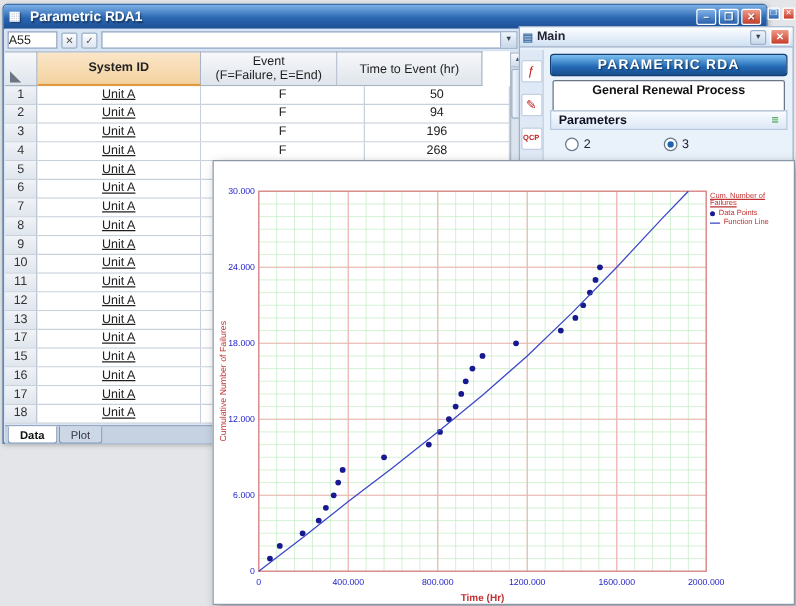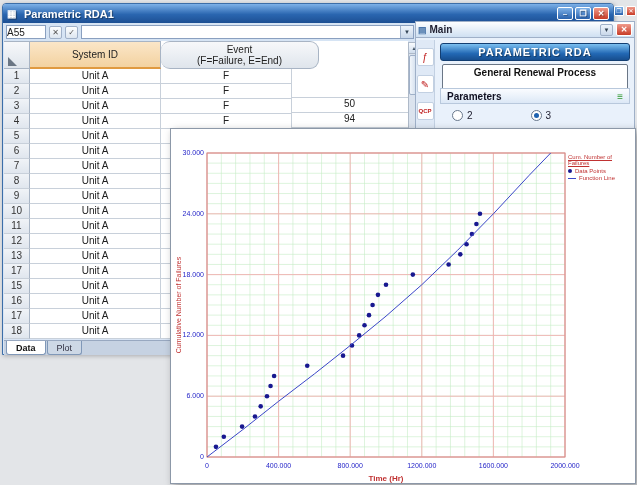--- a/index.html
+++ b/index.html
@@ -38,31 +38,31 @@
   #formula-combo .drop { position:absolute; right:0; top:0; width:13px; height:12px;
     background:linear-gradient(#eef4fb,#c9d8ea); border-left:1px solid #9fb0c8;
     font-size:6px; text-align:center; line-height:12px; color:#345; }
 
   
   #sheet { position:absolute; left:1px; top:37px; width:404px; background:#fff; }
   .hrow { display:flex; height:28px; }
   .hc { border-right:1px solid #a8b4c4; border-bottom:1px solid #a8b4c4; border-top:1px solid #a8b4c4;
     background:linear-gradient(#f7f8fa,#dfe5ec); display:flex; flex-direction:column;
     justify-content:center; align-items:center; font-size:10px; color:#222; }
-  .hc.sel { background:linear-gradient(#fbe6c8,#f3d2a0); border-bottom:2px solid #e09a40; }
-  .w-rn { width:26px; } .w-sys { width:131px; } .w-ev { width:158px;border-radius:9px; } .w-tm { width:116px; }
+  .hc.sel { background:linear-gradient(#fbe6c8,#f3d2a0); border-bottom:2px solid #e09a40;font-weight:bold; }
+  .w-rn { width:26px; } .w-sys { width:131px; } .w-ev { width:109px; } .w-tm { width:116px; }
   .corner { position:relative; }
   .corner .tri { position:absolute; bottom:2px; left:4px; width:0; height:0;
     border-left:9px solid #6a7684; border-top:9px solid transparent; }
   #sheet-rows { }
   .srow { display:flex; height:15px; }
   .cell { border-right:1px solid #c8d0da; border-bottom:1px solid #c8d0da;
     font-size:10px; line-height:14px; text-align:center; color:#202020; background:#fff; }
   .cell.rn { width:26px; background:linear-gradient(#f0f3f7,#e0e6ee); border-right:1px solid #a8b4c4; color:#333; }
-  .cell.sys { width:131px; } .cell.ev { width:131px; } .cell.tm { width:116px;margin-top:28px; }
+  .cell.sys { width:131px;text-decoration:underline; } .cell.ev { width:131px; } .cell.tm { width:116px; }
 
   
   #v-scroll { position:absolute; left:405px; top:38px; width:12px; height:300px;
     background:#dbe3ee; border:1px solid #aeb9c8; }
   .sb-btn { width:10px; height:11px; background:linear-gradient(#fafcfe,#cfdcec);
     border-bottom:1px solid #aeb9c8; font-size:5px; text-align:center; line-height:11px; color:#456; }
   .sb-thumb { width:10px; height:40px; background:linear-gradient(90deg,#f2f6fb,#c7d6e8);
     border:1px solid #9fb0c8; border-radius:2px; margin-top:1px; }
 
   
@@ -149,20 +149,24 @@
       <div class="hc w-rn corner">
           <span class="tri"></span>
         </div>
       <div class="hc w-sys sel">
         <span>System ID</span>
         <span></span>
       </div>
       <div class="hc w-ev">
         <span>Event</span>
         <span>(F=Failure, E=End)</span>
+      </div>
+      <div class="hc w-tm">
+        <span>Time to Event (hr)</span>
+        <span></span>
       </div>
     </div>
     <div id="sheet-rows">
         <div class="srow">
           <div class="cell rn">1</div>
           <div class="cell sys">Unit A</div>
           <div class="cell ev">F</div>
           <div class="cell tm">50</div>
         </div>
         <div class="srow">

